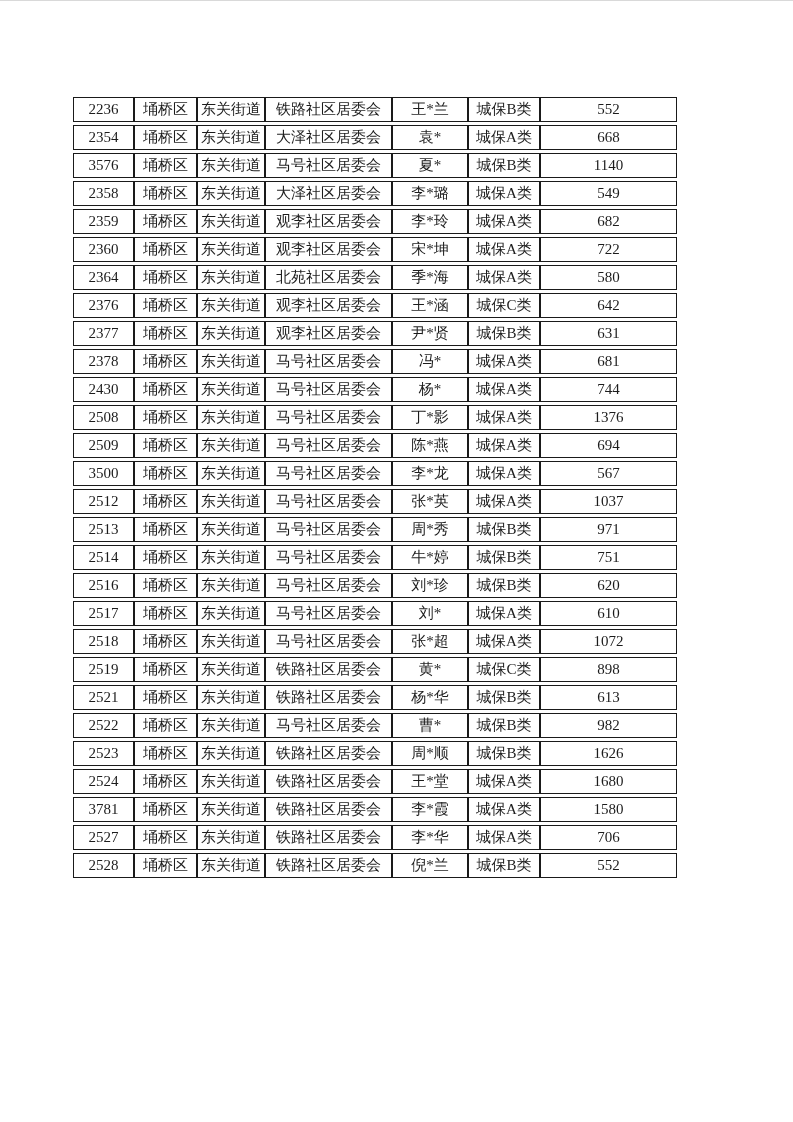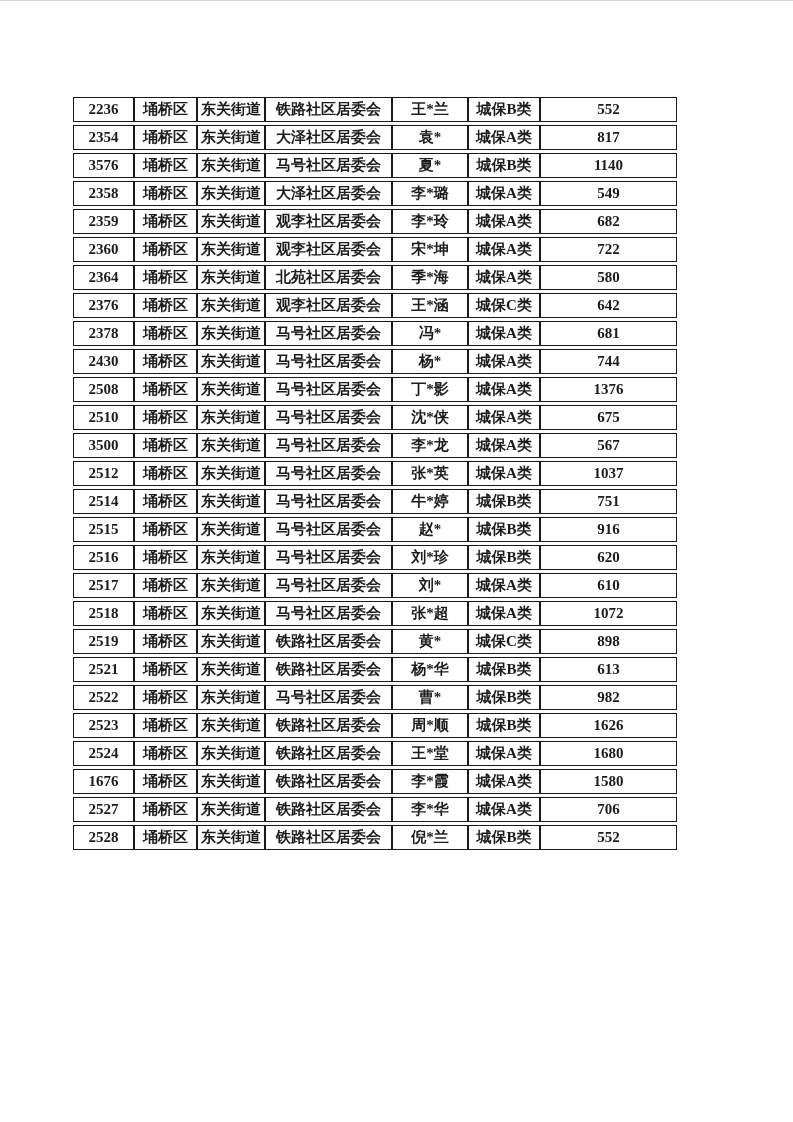--- a/index.html
+++ b/index.html
@@ -25,21 +25,20 @@
     position: absolute;
     left: 73px;
     top: 94px;
     width: 604px;
   }
   table.data-table {
     table-layout: fixed;
     width: 604px;
     border-collapse: separate;
     border-spacing: 0 3px;
-    font-weight: bold;
   }
   table.data-table td {
     box-sizing: border-box;
     height: 25px;
     padding: 0 2px;
     border: 1px solid #1a1a1a;
     font-size: 15px;
     line-height: 23px;
     text-align: center;
     vertical-align: middle;
@@ -73,21 +72,21 @@
           <td>城保B类</td>
           <td>552</td>
         </tr>
         <tr>
           <td>2354</td>
           <td>埇桥区</td>
           <td>东关街道</td>
           <td>大泽社区居委会</td>
           <td>袁*</td>
           <td>城保A类</td>
-          <td>817</td>
+          <td>668</td>
         </tr>
         <tr>
           <td>3576</td>
           <td>埇桥区</td>
           <td>东关街道</td>
           <td>马号社区居委会</td>
           <td>夏*</td>
           <td>城保B类</td>
           <td>1140</td>
         </tr>
@@ -130,20 +129,29 @@
         <tr>
           <td>2376</td>
           <td>埇桥区</td>
           <td>东关街道</td>
           <td>观李社区居委会</td>
           <td>王*涵</td>
           <td>城保C类</td>
           <td>642</td>
         </tr>
         <tr>
+          <td>2377</td>
+          <td>埇桥区</td>
+          <td>东关街道</td>
+          <td>观李社区居委会</td>
+          <td>尹*贤</td>
+          <td>城保B类</td>
+          <td>631</td>
+        </tr>
+        <tr>
           <td>2378</td>
           <td>埇桥区</td>
           <td>东关街道</td>
           <td>马号社区居委会</td>
           <td>冯*</td>
           <td>城保A类</td>
           <td>681</td>
         </tr>
         <tr>
           <td>2430</td>
@@ -157,63 +165,63 @@
         <tr>
           <td>2508</td>
           <td>埇桥区</td>
           <td>东关街道</td>
           <td>马号社区居委会</td>
           <td>丁*影</td>
           <td>城保A类</td>
           <td>1376</td>
         </tr>
         <tr>
-          <td>2510</td>
-          <td>埇桥区</td>
-          <td>东关街道</td>
-          <td>马号社区居委会</td>
-          <td>沈*侠</td>
-          <td>城保A类</td>
-          <td>675</td>
+          <td>2509</td>
+          <td>埇桥区</td>
+          <td>东关街道</td>
+          <td>马号社区居委会</td>
+          <td>陈*燕</td>
+          <td>城保A类</td>
+          <td>694</td>
         </tr>
         <tr>
           <td>3500</td>
           <td>埇桥区</td>
           <td>东关街道</td>
           <td>马号社区居委会</td>
           <td>李*龙</td>
           <td>城保A类</td>
           <td>567</td>
         </tr>
         <tr>
           <td>2512</td>
           <td>埇桥区</td>
           <td>东关街道</td>
           <td>马号社区居委会</td>
           <td>张*英</td>
           <td>城保A类</td>
           <td>1037</td>
         </tr>
         <tr>
+          <td>2513</td>
+          <td>埇桥区</td>
+          <td>东关街道</td>
+          <td>马号社区居委会</td>
+          <td>周*秀</td>
+          <td>城保B类</td>
+          <td>971</td>
+        </tr>
+        <tr>
           <td>2514</td>
           <td>埇桥区</td>
           <td>东关街道</td>
           <td>马号社区居委会</td>
           <td>牛*婷</td>
           <td>城保B类</td>
           <td>751</td>
-        </tr>
-        <tr>
-          <td>2515</td>
-          <td>埇桥区</td>
-          <td>东关街道</td>
-          <td>马号社区居委会</td>
-          <td>赵*</td>
-          <td>城保B类</td>
-          <td>916</td>
         </tr>
         <tr>
           <td>2516</td>
           <td>埇桥区</td>
           <td>东关街道</td>
           <td>马号社区居委会</td>
           <td>刘*珍</td>
           <td>城保B类</td>
           <td>620</td>
         </tr>
@@ -274,21 +282,21 @@
         <tr>
           <td>2524</td>
           <td>埇桥区</td>
           <td>东关街道</td>
           <td>铁路社区居委会</td>
           <td>王*堂</td>
           <td>城保A类</td>
           <td>1680</td>
         </tr>
         <tr>
-          <td>1676</td>
+          <td>3781</td>
           <td>埇桥区</td>
           <td>东关街道</td>
           <td>铁路社区居委会</td>
           <td>李*霞</td>
           <td>城保A类</td>
           <td>1580</td>
         </tr>
         <tr>
           <td>2527</td>
           <td>埇桥区</td>

